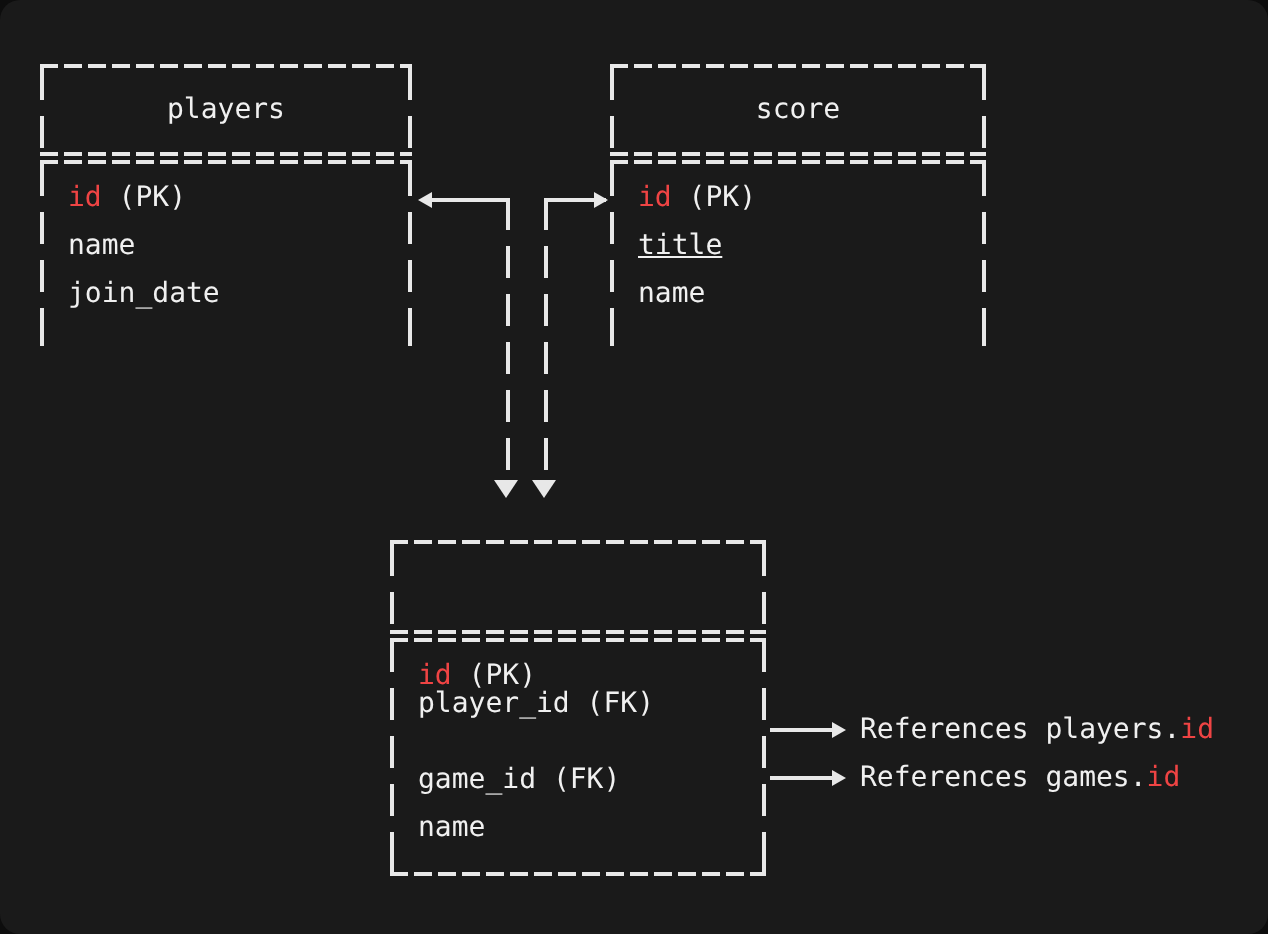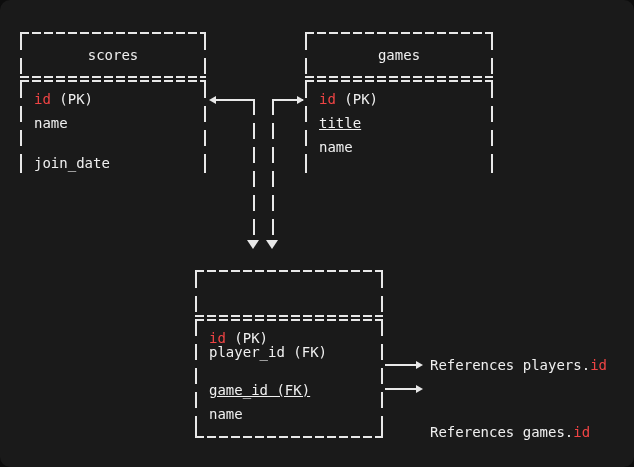--- a/index.html
+++ b/index.html
@@ -141,45 +141,45 @@
 
   <div class="entity" style="left:20px; top:32px; width:186px; height:141px;">
     <div class="hrule top"></div>
     <div class="vrule left" style="top:2px; bottom:2px;"></div>
     <div class="vrule right" style="top:2px; bottom:2px;"></div>
     <div class="corner" style="left:0; top:0; width:2px; height:10px;"></div>
     <div class="corner" style="right:0; top:0; width:2px; height:10px;"></div>
     <div class="corner" style="left:0; bottom:0; width:2px; height:10px;"></div>
     <div class="corner" style="right:0; bottom:0; width:2px; height:10px;"></div>
 
-    <div class="title-row" style="top:16px;">scores</div>
+    <div class="title-row" style="top:16px;">players</div>
 
     <div class="sep" style="top:44px;"></div>
 
     <div class="field-row" style="left:14px; top:60px;">
       <span class="pk">id</span><span> (PK)</span>
     </div>
     <div class="field-row" style="left:14px; top:84px;text-align:right;">
       <span>name</span><span></span>
     </div>
-    <div class="field-row" style="left:14px; top:124px;">
+    <div class="field-row" style="left:14px; top:108px;">
       <span>join_date</span><span></span>
     </div>
   </div>
 
   <div class="entity" style="left:305px; top:32px; width:188px; height:141px;">
     <div class="hrule top"></div>
     <div class="vrule left" style="top:2px; bottom:2px;"></div>
     <div class="vrule right" style="top:2px; bottom:2px;"></div>
     <div class="corner" style="left:0; top:0; width:2px; height:10px;"></div>
     <div class="corner" style="right:0; top:0; width:2px; height:10px;"></div>
     <div class="corner" style="left:0; bottom:0; width:2px; height:10px;"></div>
     <div class="corner" style="right:0; bottom:0; width:2px; height:10px;"></div>
 
-    <div class="title-row" style="top:16px;">games</div>
+    <div class="title-row" style="top:16px;">score</div>
 
     <div class="sep" style="top:44px;"></div>
 
     <div class="field-row" style="left:14px; top:60px;">
       <span class="pk">id</span><span> (PK)</span>
     </div>
     <div class="field-row" style="left:14px; top:84px;text-decoration:underline;">
       <span>title</span><span></span>
     </div>
     <div class="field-row" style="left:14px; top:108px;">
@@ -199,21 +199,21 @@
 
 
     <div class="sep" style="top:45px;"></div>
 
     <div class="field-row" style="left:14px; top:61px;">
       <span class="pk">id</span><span> (PK)</span>
     </div>
     <div class="field-row" style="left:14px; top:75px;">
       <span>player_id</span><span> (FK)</span>
     </div>
-    <div class="field-row" style="left:14px; top:113px;text-decoration:underline;">
+    <div class="field-row" style="left:14px; top:113px;">
       <span>game_id</span><span> (FK)</span>
     </div>
     <div class="field-row" style="left:14px; top:137px;">
       <span>name</span><span></span>
     </div>
   </div>
 
   <div class="conn-h" style="left:216px; top:99px; width:39px;"></div>
   <div class="arrow-left" style="left:209px; top:96px;"></div>
 
@@ -226,17 +226,17 @@
   <div class="arrow-down" style="left:266px; top:240px;"></div>
 
   <div class="conn-h" style="left:385px; top:364px; width:33px;"></div>
   <div class="arrow-right" style="left:416px; top:361px;"></div>
   <div class="ref-label" style="left:430px; top:358px;">
     <span>References players.</span><span class="pk">id</span>
   </div>
 
   <div class="conn-h" style="left:385px; top:388px; width:33px;"></div>
   <div class="arrow-right" style="left:416px; top:385px;"></div>
-  <div class="ref-label" style="left:430px; top:382px;margin-top:43px;">
+  <div class="ref-label" style="left:430px; top:382px;">
     <span>References games.</span><span class="pk">id</span>
   </div>
 
 </div>
 
 </body></html>

